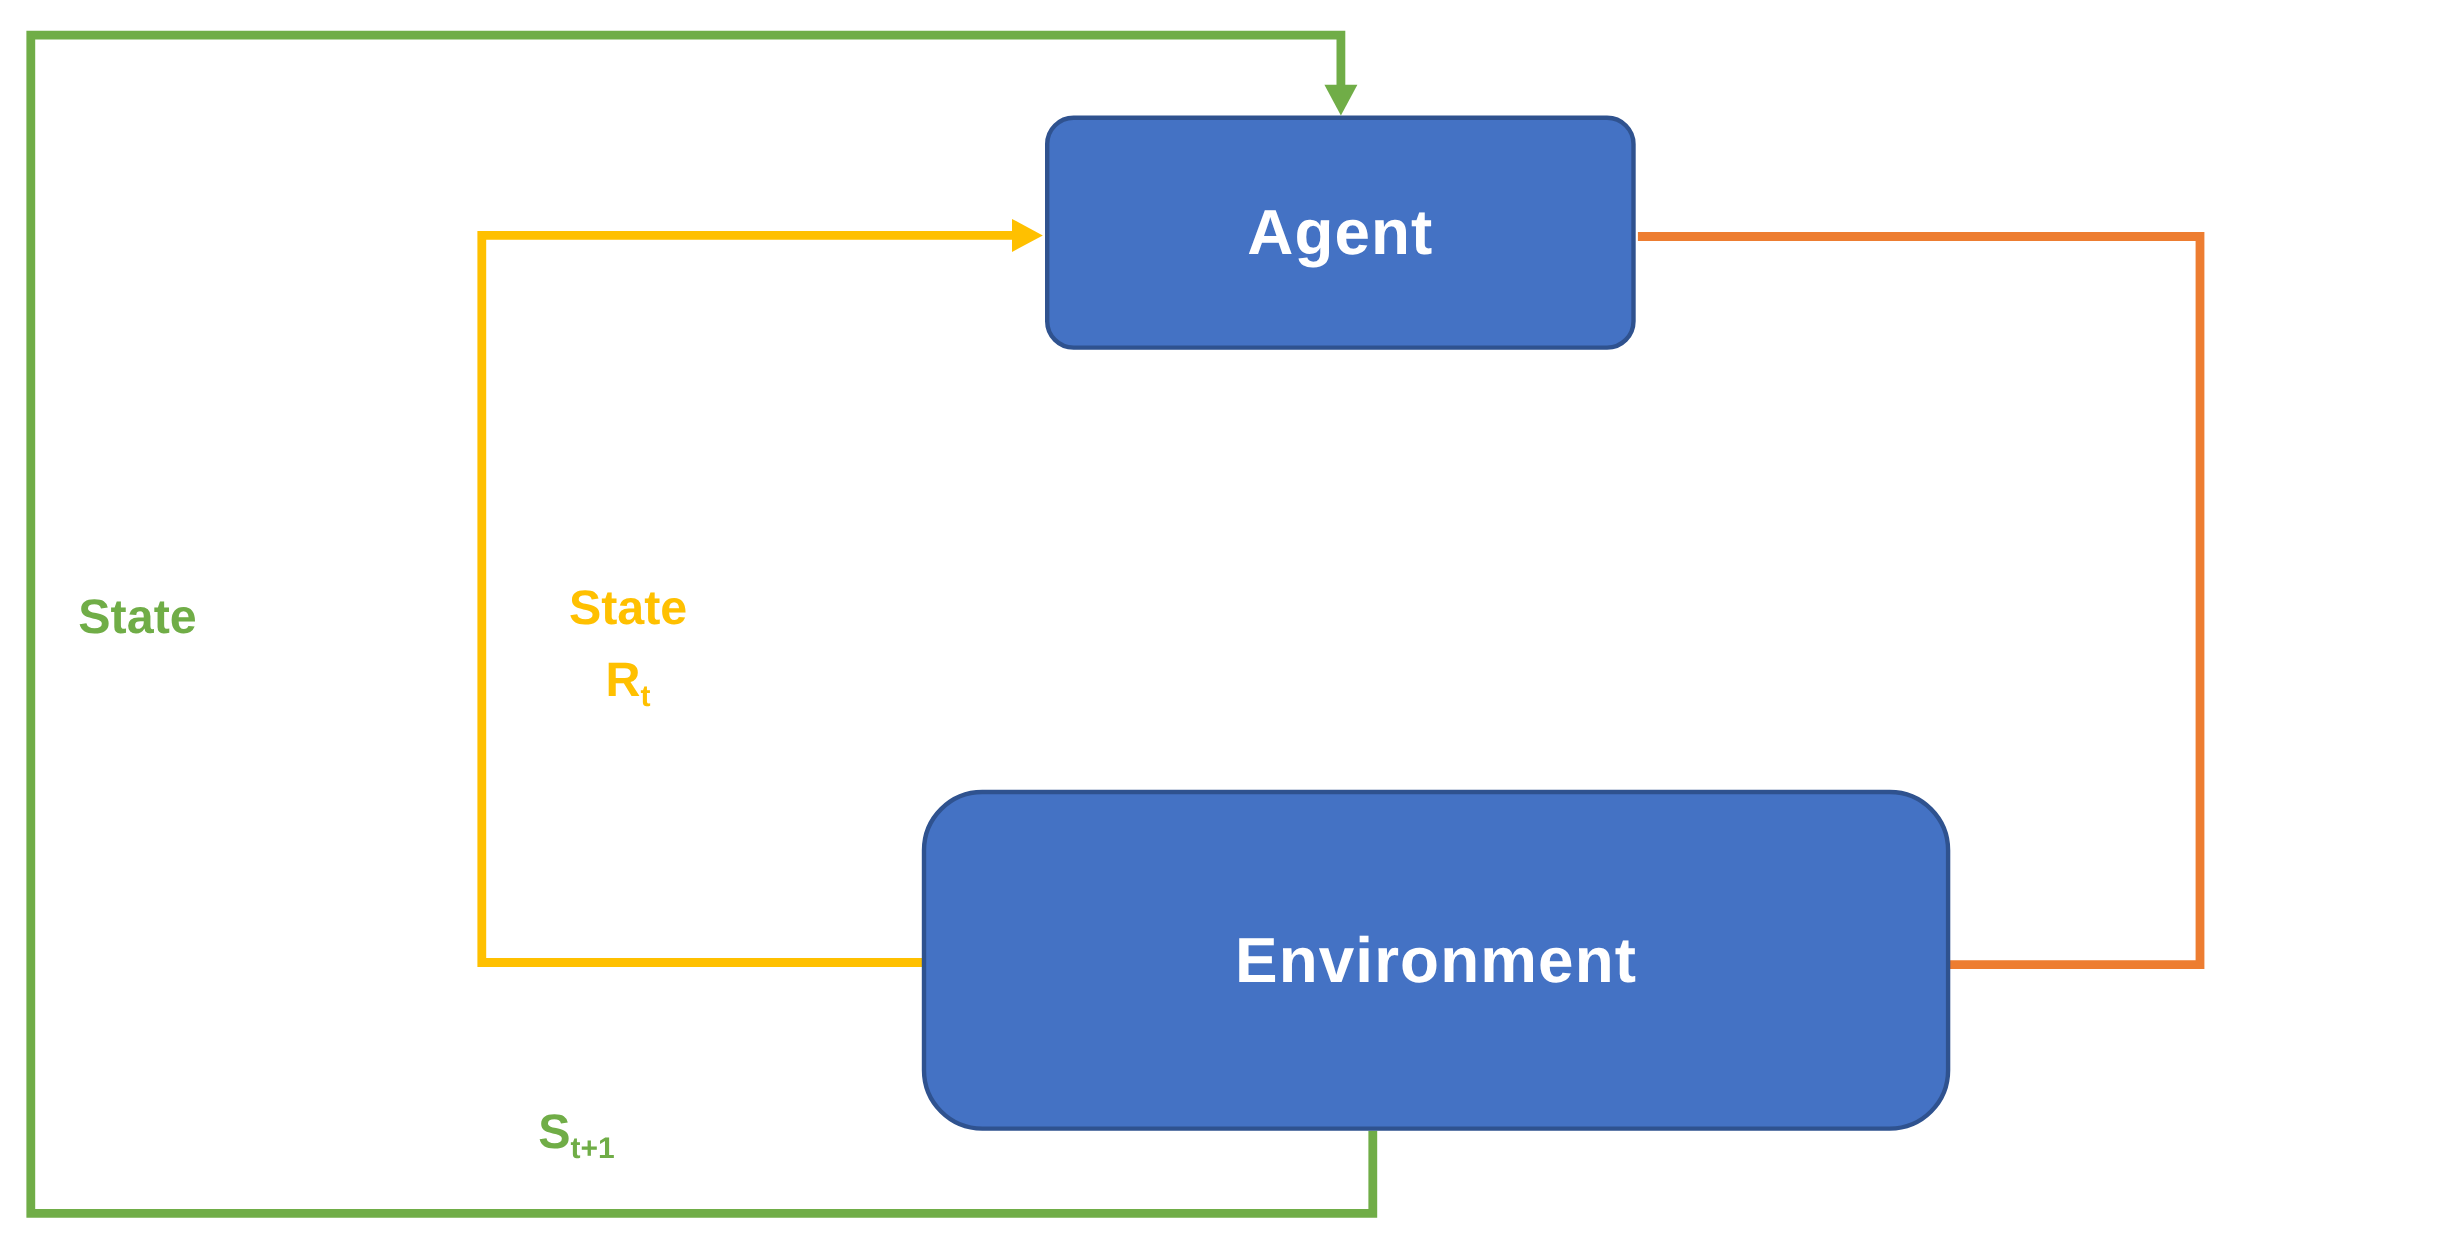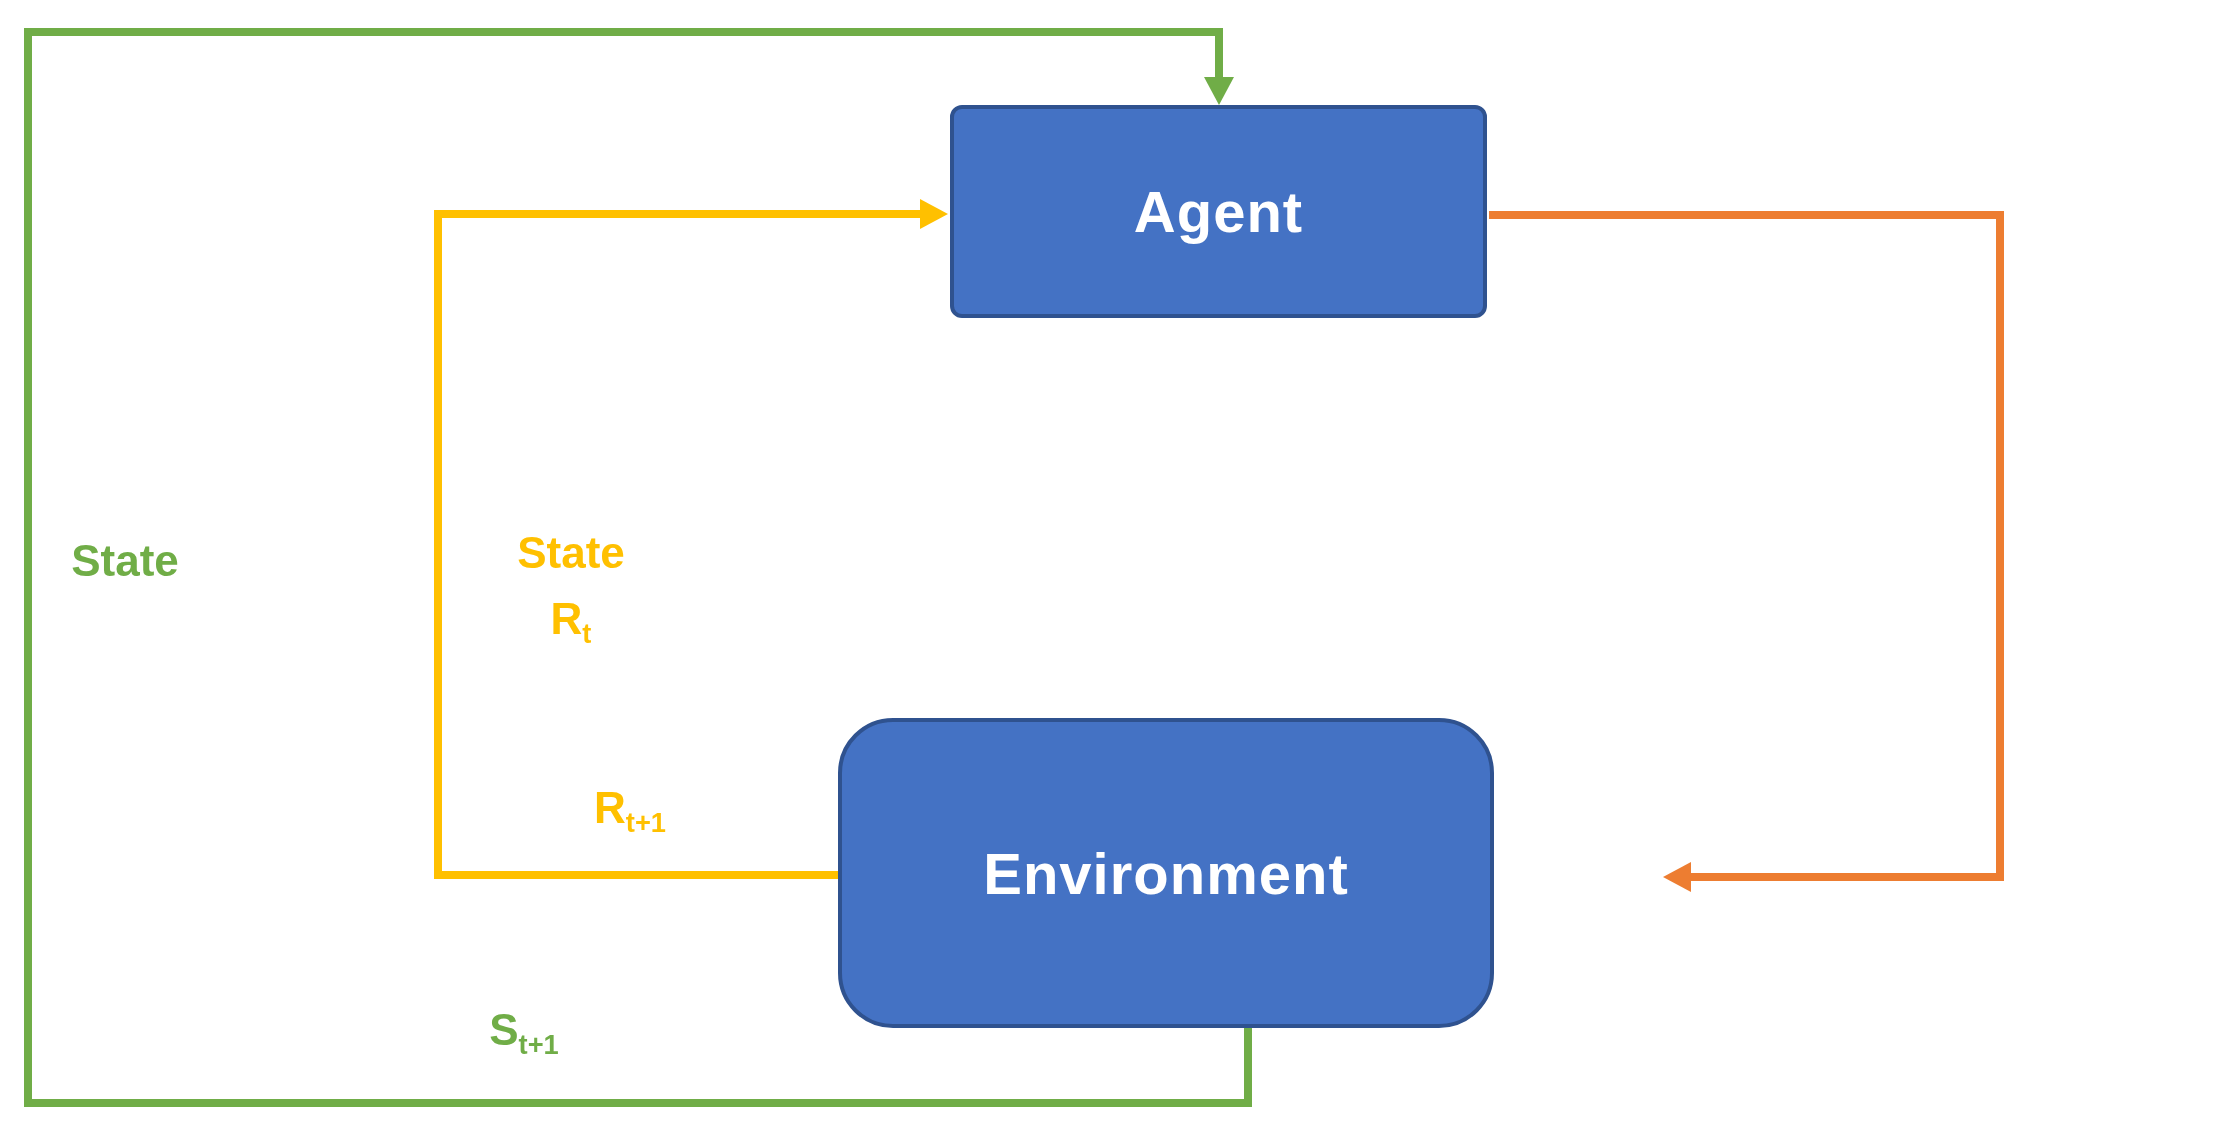--- a/index.html
+++ b/index.html
@@ -45,26 +45,26 @@
     color: #ffffff;
     font-weight: bold;
     font-size: 58px;
     letter-spacing: 1px;
   }
   #agent-node {
     left: 950px;
     top: 105px;
     width: 537px;
     height: 213px;
-    border-radius: 12px;
+    border-radius: 26px;
   }
   #environment-node {
     left: 838px;
     top: 718px;
-    width: 656px;
+    width: 935px;
     height: 310px;
     border-radius: 55px;
   }
 
   .edge-label {
     position: absolute;
     text-align: center;
     font-weight: bold;
     font-size: 44px;
     line-height: 1.5;
@@ -120,25 +120,20 @@
       <span>State</span>
     </div>
     <div>
       <span>R</span><span class="sub">t</span>
     </div>
   </div>
 
   <div class="edge-label orange-text" id="action-label">
   </div>
 
-  <div class="edge-label gold-text" id="reward-next-label">
-    <div>
-      <span>R</span><span class="sub">t+1</span>
-    </div>
-  </div>
 
   <div class="edge-label green-text" id="state-next-label">
     <div>
       <span>S</span><span class="sub">t+1</span>
     </div>
   </div>
 
 </div>
 
 </body></html>

